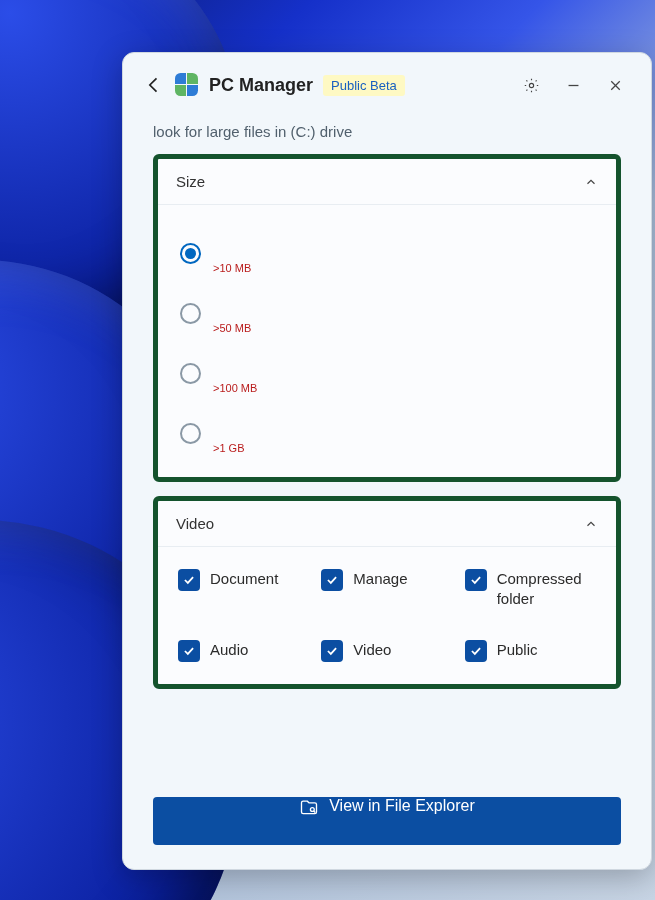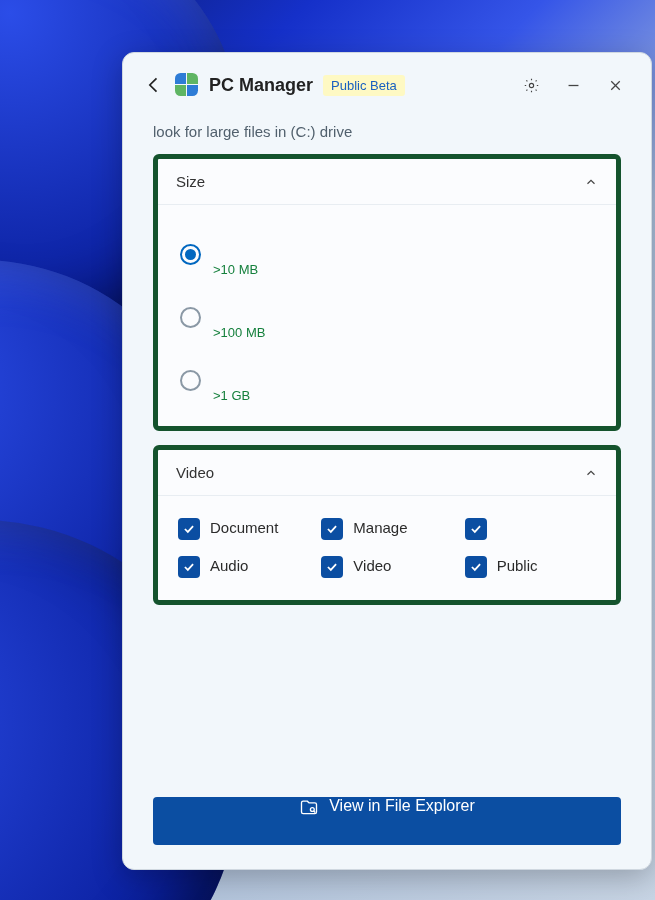--- a/index.html
+++ b/index.html
@@ -138,26 +138,26 @@
     .radio.selected {
       border-color:#0067c0;
       border-width:2px;
     }
     .radio.selected::after {
       content:"";
       width:11px; height:11px;
       border-radius:50%;
       background:#0067c0;
     }
-    .radio-label { font-size:13px; color:#15803d;margin-top:30px; }
+    .radio-label { font-size:11px; color:#b91c1c;margin-top:30px; }
 
     .type-grid {
       display:grid;
       grid-template-columns: 1fr 1fr 1fr;
-      gap: 16px 12px;
+      gap: 32px 12px;
       padding: 4px 2px 8px 2px;
     }
     .check-row {
       display:flex;
       align-items:flex-start;
       gap:10px;
       cursor:pointer;
     }
     .checkbox {
       width:22px; height:22px;
@@ -243,20 +243,24 @@
             <path d="M6 15 L12 9 L18 15"></path>
           </svg>
       </div>
       <div class="panel-body">
         <div class="radio-row">
           <div class="radio selected"></div>
           <span class="radio-label">&gt;10 MB</span>
         </div>
         <div class="radio-row">
           <div class="radio"></div>
+          <span class="radio-label">&gt;50 MB</span>
+        </div>
+        <div class="radio-row">
+          <div class="radio"></div>
           <span class="radio-label">&gt;100 MB</span>
         </div>
         <div class="radio-row">
           <div class="radio"></div>
           <span class="radio-label">&gt;1 GB</span>
         </div>
       </div>
     </div>
 
     <div class="panel">
@@ -283,20 +287,21 @@
                 </svg>
               </div>
             <span class="check-label">Manage</span>
           </div>
           <div class="check-row">
             <div class="checkbox">
                 <svg viewBox="0 0 24 24">
                   <path d="M5 12 L10 17 L19 7"></path>
                 </svg>
               </div>
+            <span class="check-label">Compressed folder</span>
           </div>
           <div class="check-row">
             <div class="checkbox">
                 <svg viewBox="0 0 24 24">
                   <path d="M5 12 L10 17 L19 7"></path>
                 </svg>
               </div>
             <span class="check-label">Audio</span>
           </div>
           <div class="check-row">

